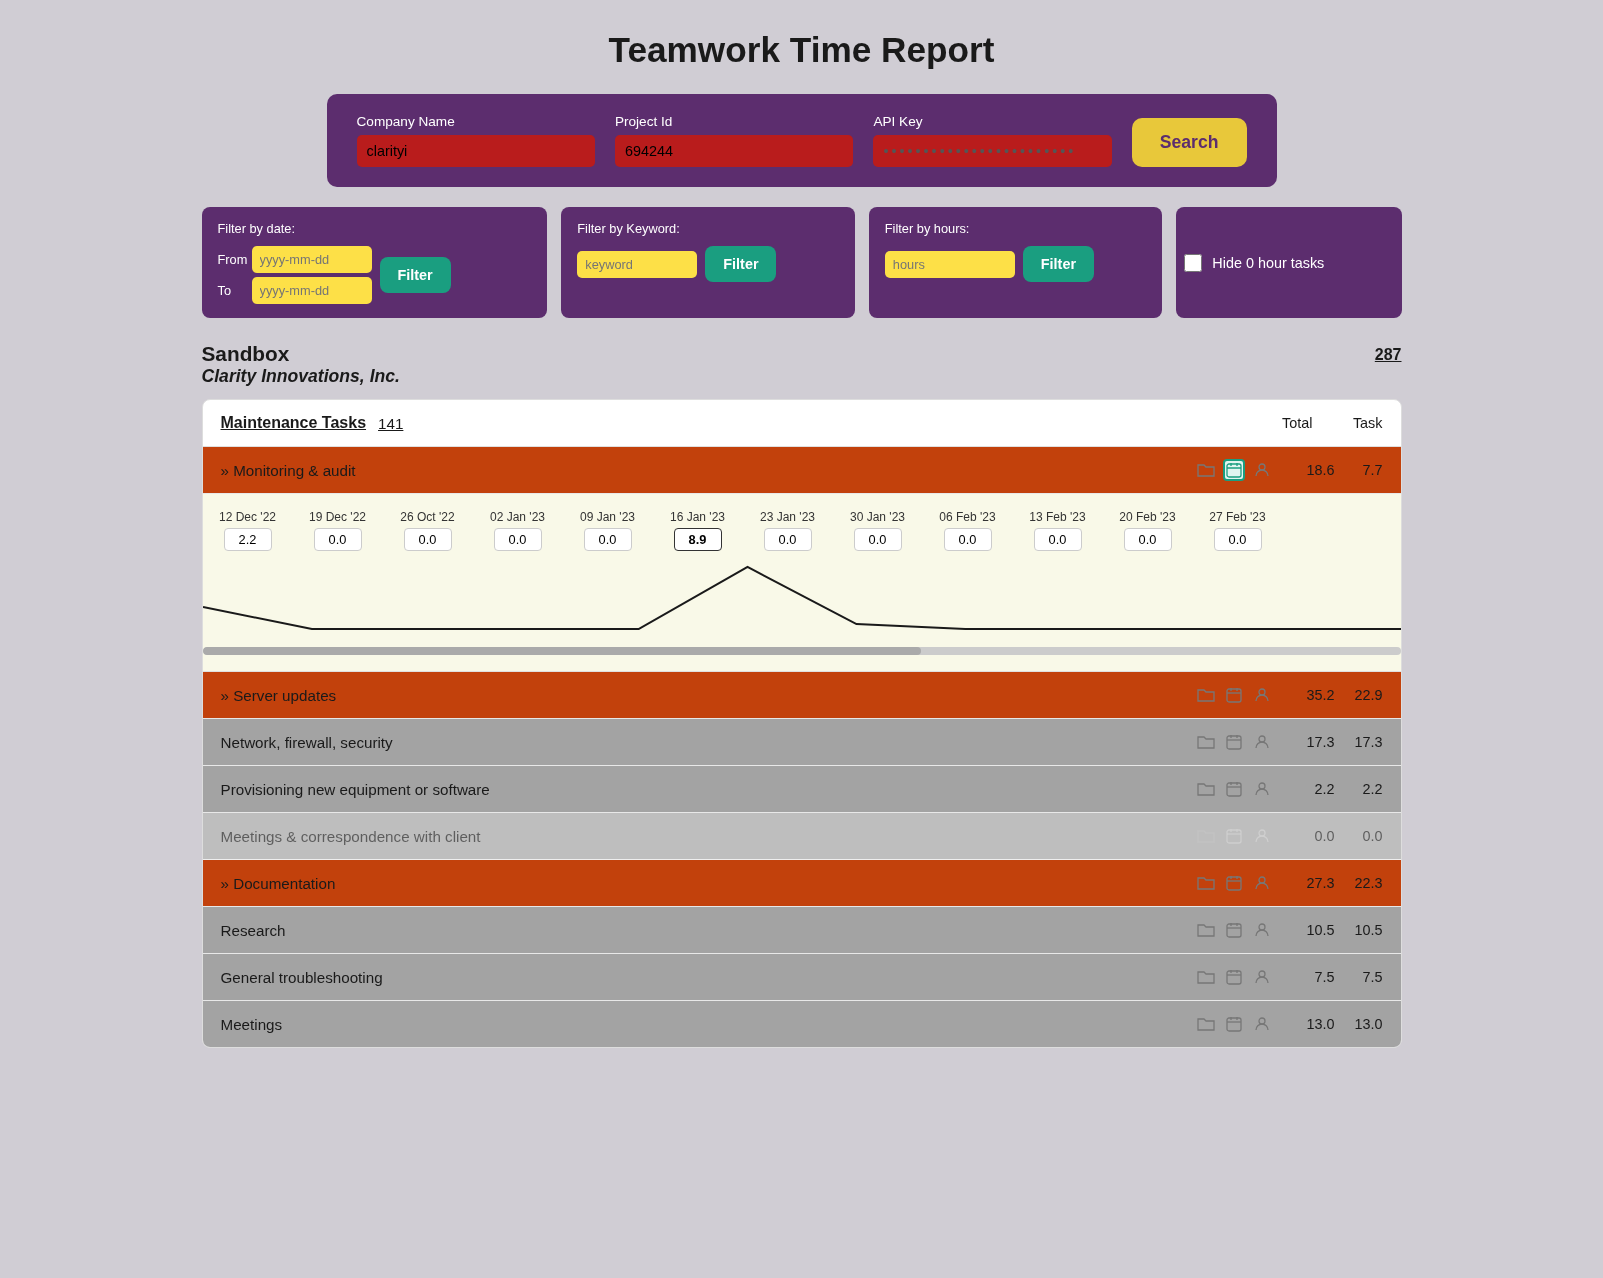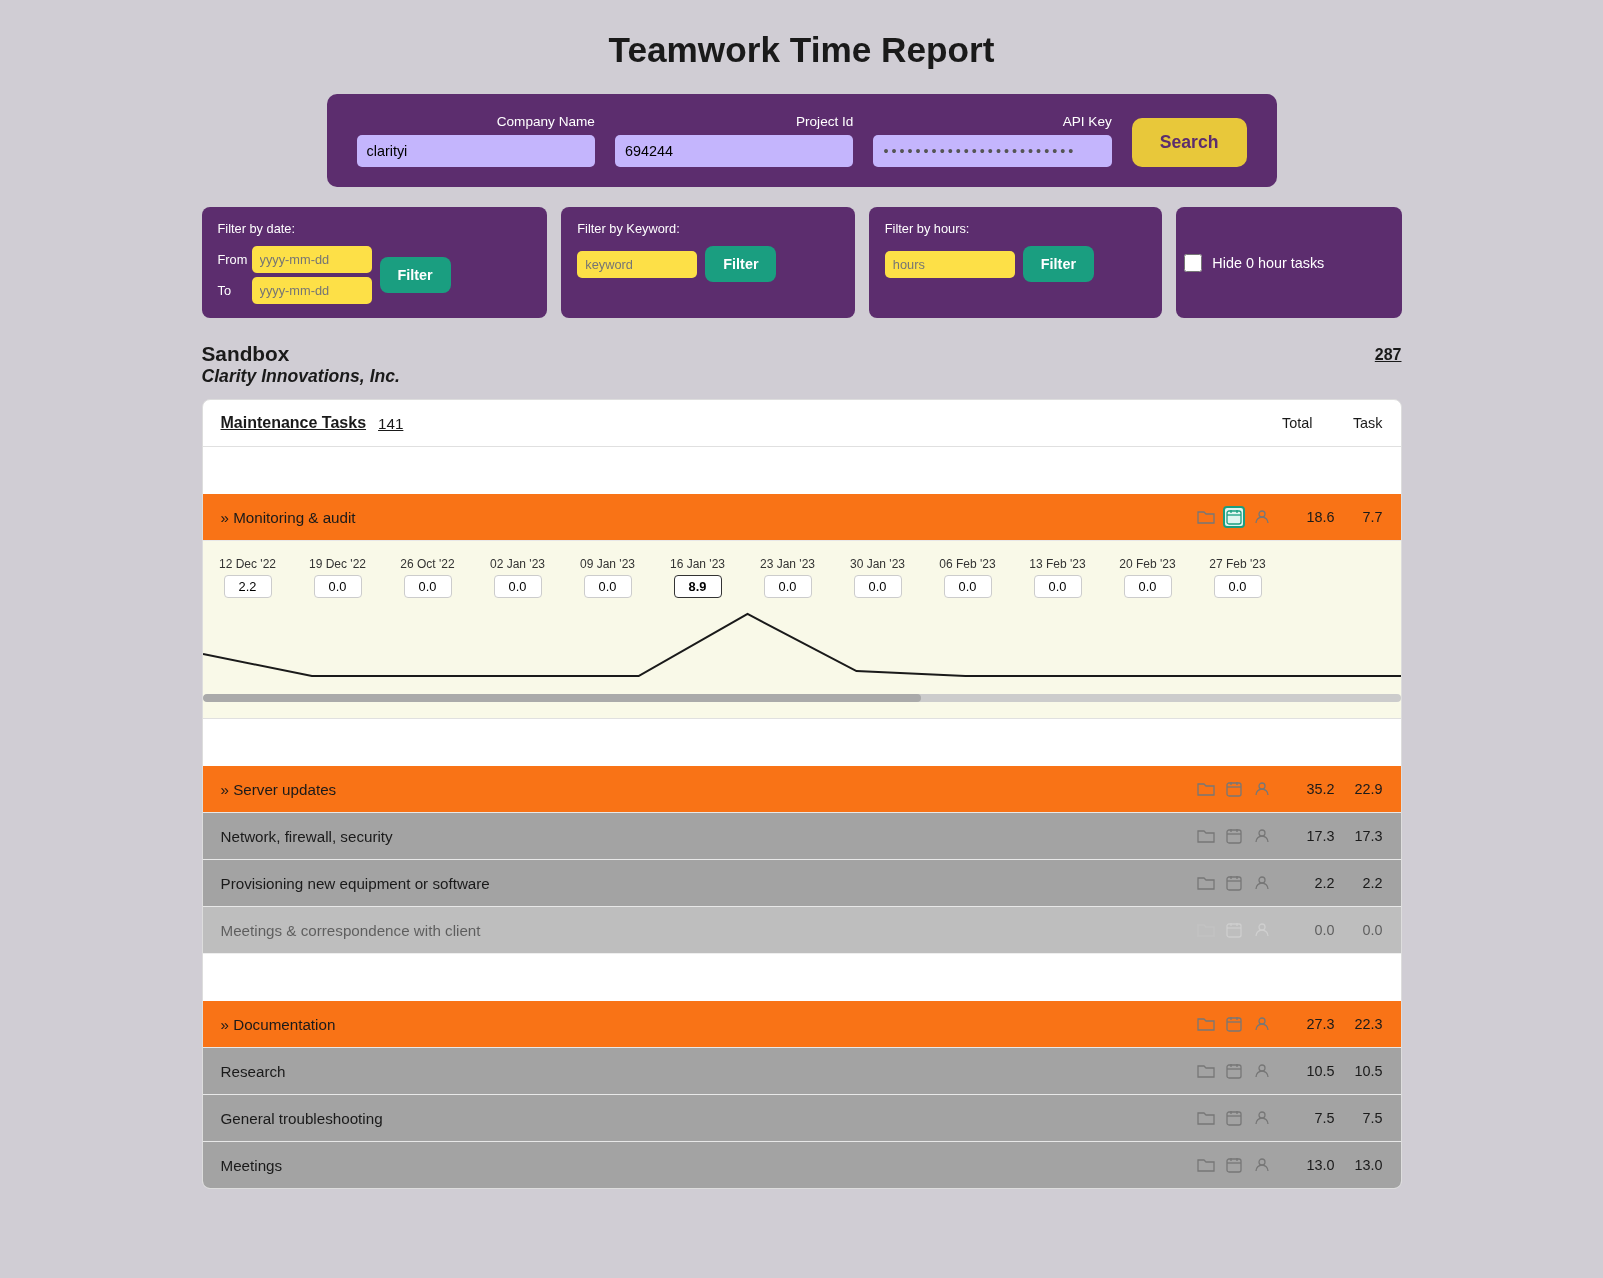--- a/index.html
+++ b/index.html
@@ -29,28 +29,28 @@
     }
     .field-group {
       display: flex;
       flex-direction: column;
       gap: 6px;
       flex: 1;
     }
     .field-group label {
       color: #fff;
       font-size: 0.85rem;
-      text-align: right;
+      text-align: left;
     }
     .field-group input {
       padding: 8px 10px;
       border-radius: 5px;
       border: none;
       font-size: 0.9rem;
-      background: #c4b5fd;
+      background: #b91c1c;
       width: 100%;
     }
     .field-group input.api-key {
       letter-spacing: 3px;
       color: #555;
     }
     .search-btn {
       background: #e8c83a;
       color: #5c2d6e;
       border: none;
@@ -221,23 +221,22 @@
     }
     
     .task-row {
       display: flex;
       align-items: center;
       justify-content: space-between;
       padding: 12px 18px;
       border-bottom: 1px solid #e8e8e8;
     }
     .task-row.expandable {
-      background: #f97316;
+      background: #c2410c;
       cursor: pointer;
-      margin-top: 47px;
     }
     .task-row.sub {
       background: #a3a3a3;
     }
     .task-row:last-child { border-bottom: none; }
     .task-row-left {
       font-size: 0.95rem;
       color: #1a1a1a;
       flex: 1;
     }

